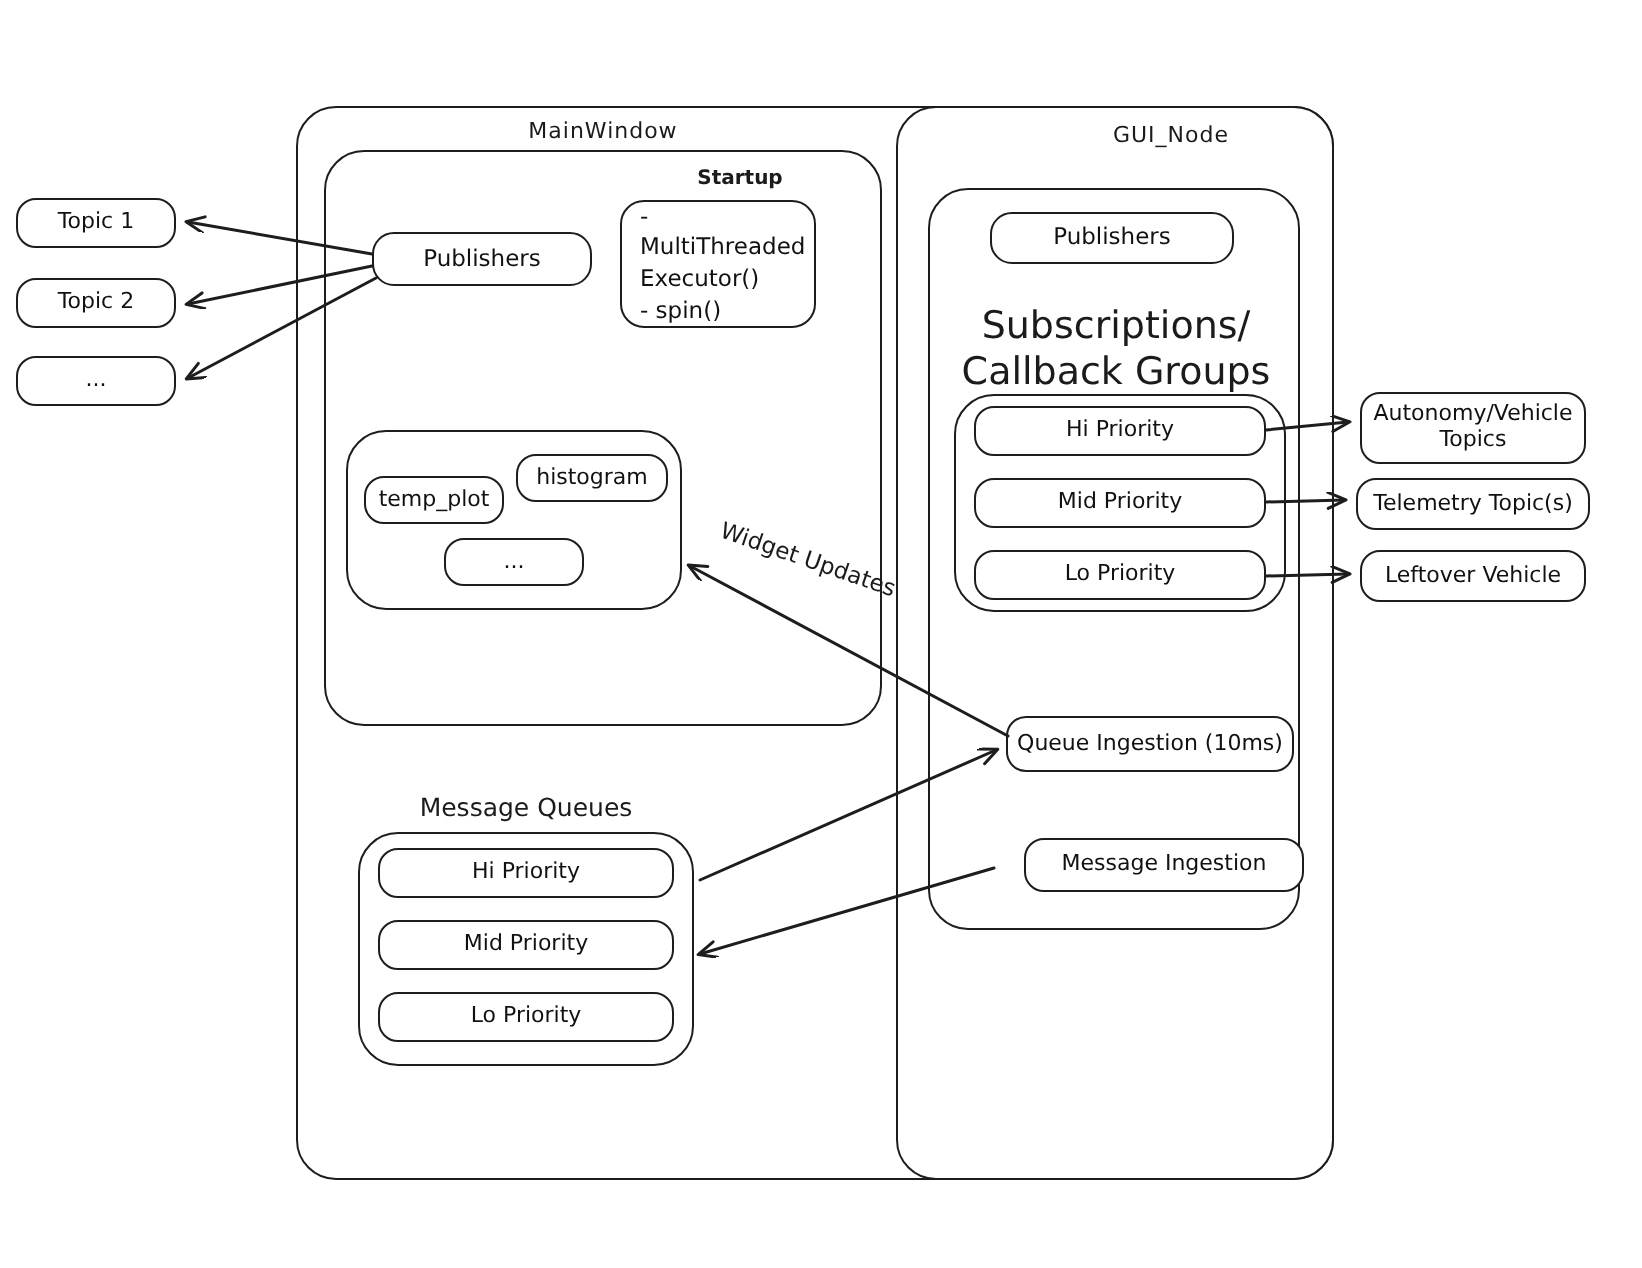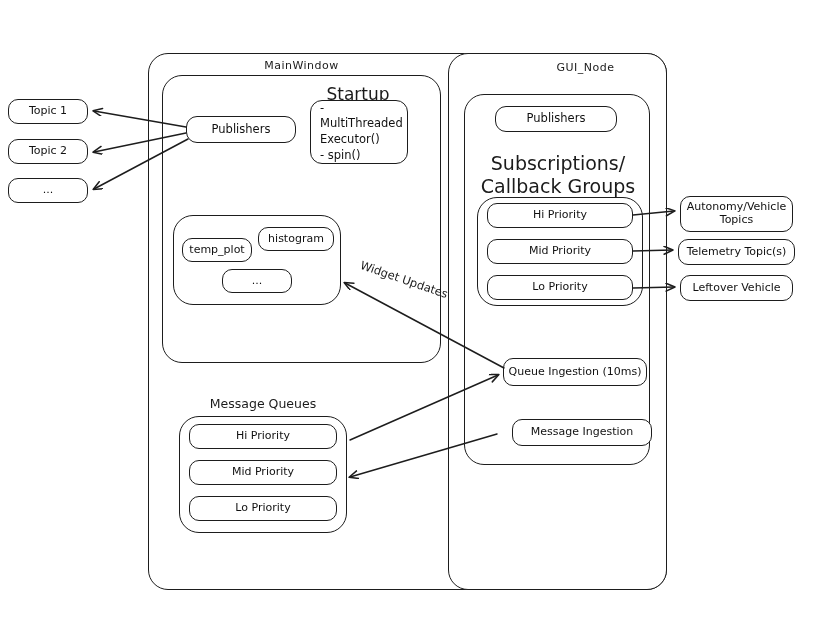--- a/index.html
+++ b/index.html
@@ -48,21 +48,21 @@
 
   <div class="title"></div>
 
   <div class="box container" style="left:148px;top:53px;width:519px;height:537px;"></div>
 
   <div class="box container" style="left:162px;top:75px;width:279px;height:288px;"></div>
   <div class="label node-title" style="left:162px;top:59px;width:279px;">MainWindow</div>
 
   <div class="box pill" style="left:186px;top:116px;width:110px;height:27px;">Publishers</div>
 
-  <div class="label" style="left:296px;top:84px;width:124px;font-size:17px;">Startup</div>
+  <div class="label" style="left:308px;top:84px;width:124px;font-size:10px;font-weight:bold;">Startup</div>
   <div class="box startuptext" style="left:310px;top:100px;width:98px;height:64px;">- MultiThreaded
    Executor()
 - spin()</div>
 
   <div class="box container" style="left:173px;top:215px;width:168px;height:90px;"></div>
   <div class="box pill-sm" style="left:182px;top:238px;width:70px;height:24px;text-align:right;">temp_plot</div>
   <div class="box pill-sm" style="left:258px;top:227px;width:76px;height:24px;">histogram</div>
   <div class="box pill-sm" style="left:222px;top:269px;width:70px;height:24px;">...</div>
 
   <div class="box container" style="left:448px;top:53px;width:219px;height:537px;"></div>

